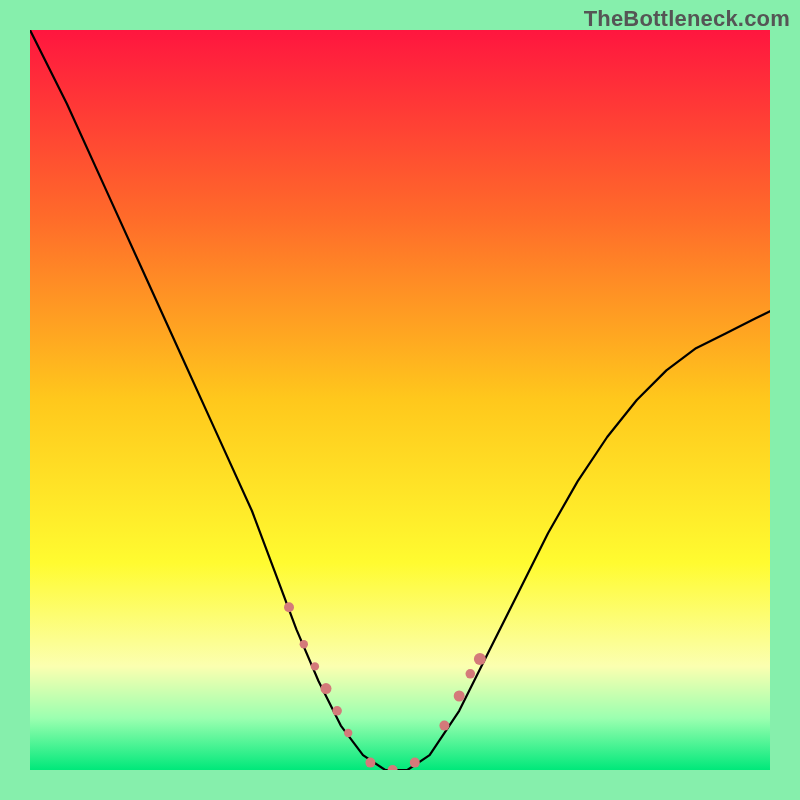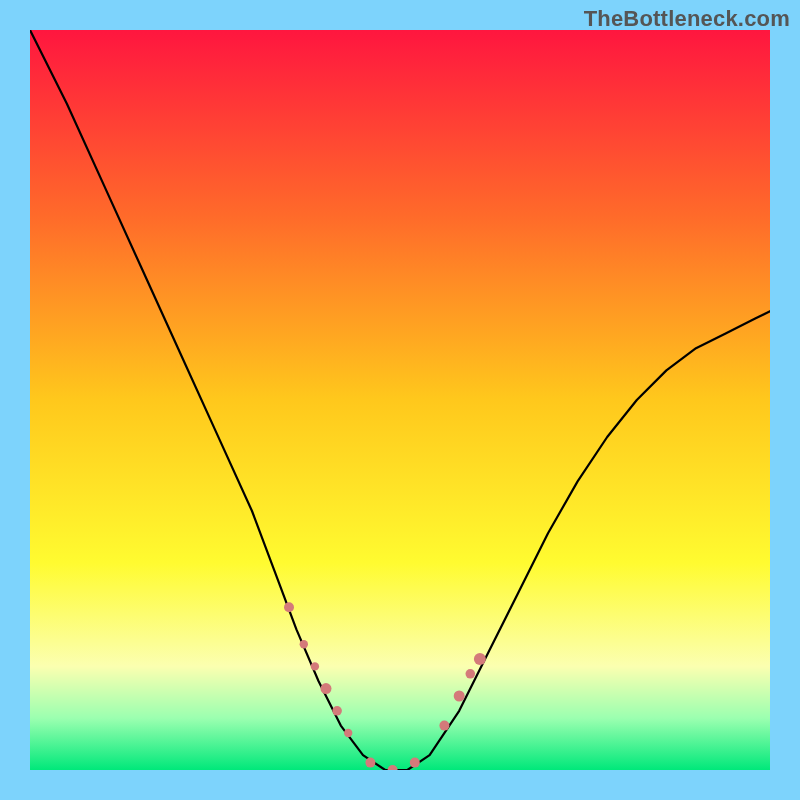--- a/index.html
+++ b/index.html
@@ -8,21 +8,21 @@
     width: 800px;
     height: 800px;
     overflow: hidden;
     font-family: Arial, Helvetica, sans-serif;
     background: #000;
   }
   .outer {
     position: relative;
     width: 800px;
     height: 800px;
-    background: #7dd3fc;
+    background: #86efac;
   }
   .watermark {
     position: absolute;
     top: 6px;
     right: 10px;
     color: #555;
     font-size: 22px;
     font-weight: 600;
     letter-spacing: 0.2px;
     z-index: 10;

